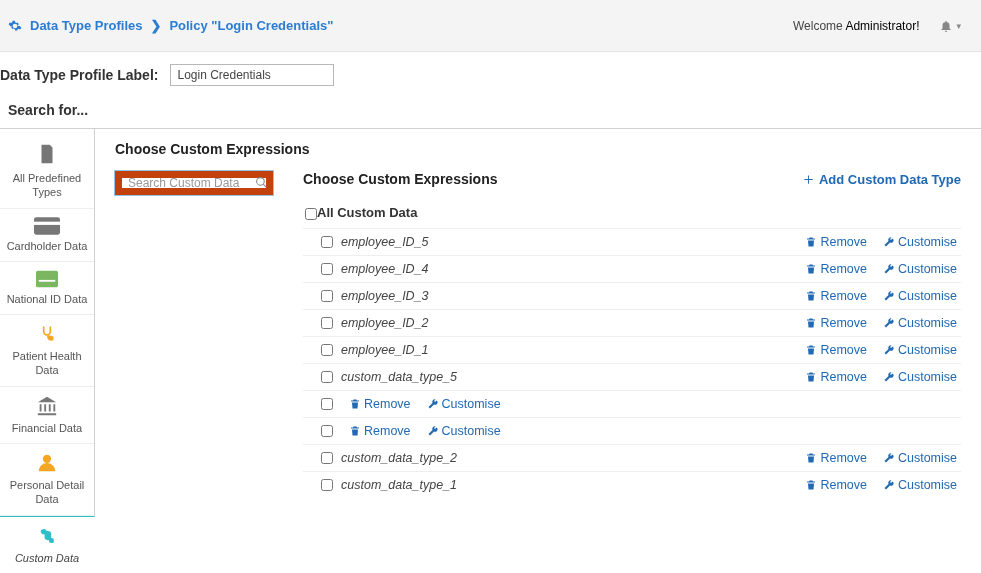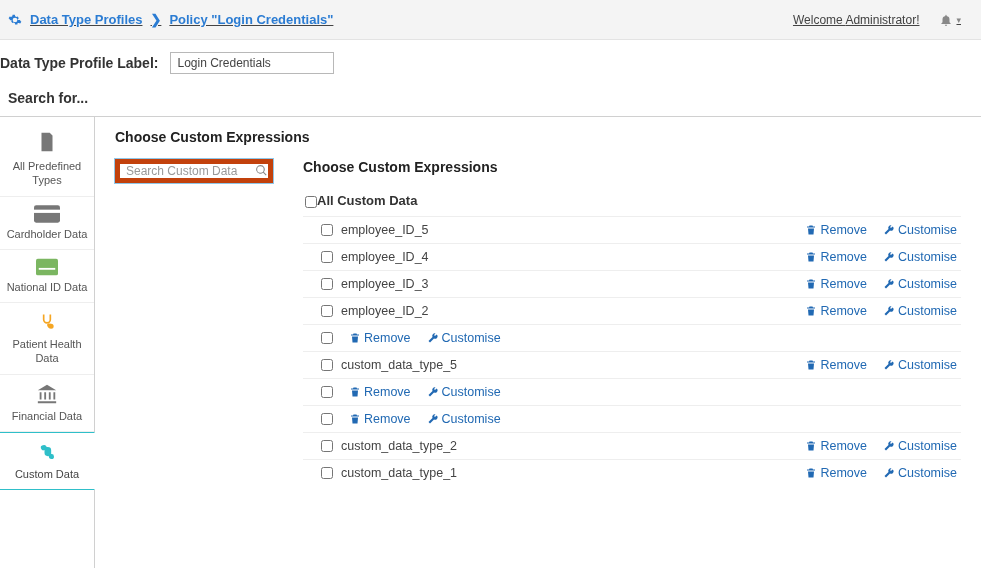--- a/index.html
+++ b/index.html
@@ -1,26 +1,26 @@
 <!DOCTYPE html>
 <html><head>
   <meta charset="utf-8">
   <style>
     * { box-sizing: border-box; margin: 0; padding: 0; }
     body { font-family: Arial, Helvetica, sans-serif; font-size: 13px; color: #444; width: 981px; height: 573px; overflow: hidden; background: #fff; }
 
     
-    .top-bar { height: 40px; background: #f4f4f4; border-bottom: 1px solid #e3e3e3; display: flex; align-items: center; padding: 0 20px 0 8px; text-decoration: underline; }
+    .top-bar { height: 52px; background: #f4f4f4; border-bottom: 1px solid #e3e3e3; display: flex; align-items: center; padding: 0 20px 0 8px; }
     .breadcrumb { display: flex; align-items: center; gap: 8px; font-size: 13px; }
     .breadcrumb-link { color: #2b7cd3; text-decoration: none; font-weight: 600; }
     .breadcrumb-sep { color: #2b7cd3; font-weight: bold; }
     .gear-small { width: 14px; height: 14px; fill: #2b7cd3; }
     .top-right { margin-left: auto; display: flex; align-items: center; gap: 20px; }
     .welcome-text { font-size: 12px; color: #444; }
-    .welcome-user { color: #404040; text-align: center; }
+    .welcome-user { color: #000000; text-align: center; }
     .bell-wrap { display: flex; align-items: center; gap: 3px; cursor: pointer; }
     .bell-icon { width: 14px; height: 14px; fill: #888; }
     .caret-down { font-size: 9px; color: #888; }
 
     
     .label-row { padding: 12px 8px 10px 0; display: flex; align-items: center; gap: 12px; }
     .label-row-label { font-size: 14px; font-weight: bold; color: #333; }
     .label-input { height: 22px; width: 164px; border: 1px solid #b8b8b8; font-size: 12px; padding: 0 6px; color: #444; }
 
     
@@ -29,50 +29,50 @@
     
     .main { display: flex; height: calc(573px - 42px - 44px - 36px); }
 
     
     .sidebar { width: 95px; border-right: 1px solid #d0d0d0; padding-top: 4px; display: flex; flex-direction: column; }
     .side-tab { flex: 0 0 auto; text-align: center; padding: 8px 4px 8px 4px; font-size: 11px; color: #555; border-bottom: 1px solid #eee; line-height: 1.3; cursor: pointer; }
     .side-tab:last-child { border-bottom: none; }
     .side-tab svg { display: block; margin: 0 auto 4px auto; }
     .side-tab.active { border: 1px solid #2fbfc9; border-left: none; border-right: 1px solid #fff; margin-right: -1px; background: #fff; }
     .side-tab.active svg { fill: #2fbfc9; }
-    .side-tab.active .side-label { color: #444; }
+    .side-tab.active .side-label { color: #444; font-style: italic; }
     .side-tab svg.doc-icon { width: 22px; height: 26px; fill: #777; }
     .side-tab svg.card-icon { width: 26px; height: 18px; fill: #777; }
     .side-tab svg.id-icon   { width: 22px; height: 18px; fill: #7bb661; }
     .side-tab svg.health-icon { width: 20px; height: 22px; fill: #f5a623; }
     .side-tab svg.bank-icon { width: 24px; height: 22px; fill: #777; }
     .side-tab svg.person-icon { width: 20px; height: 22px; fill: #f5a623; }
     .side-tab svg.custom-icon { width: 20px; height: 22px; fill: #2fbfc9; }
 
     
     .content { flex: 1; padding: 12px 20px; }
     .page-h2 { font-size: 14px; font-weight: bold; color: #222; margin-bottom: 14px; }
 
     .content-row { display: flex; gap: 30px; }
     .search-box-wrap { position: relative; width: 158px; }
-    .search-box { width: 100%; height: 24px; border: 5px solid #c2410c; box-shadow: 0 0 0 1px #8fc6e8; font-size: 12px; padding: 0 22px 0 6px; color: #444; }
+    .search-box { width: 100%; height: 24px; border: 7px solid #c2410c; box-shadow: 0 0 0 1px #8fc6e8; font-size: 12px; padding: 0 22px 0 6px; color: #444; }
     .search-box::placeholder { color: #999; }
     .search-mag { position: absolute; right: 5px; top: 5px; width: 13px; height: 13px; fill: #888; }
 
     .expr-col { flex: 1; min-width: 0; }
     .expr-header { display: flex; align-items: center; margin-bottom: 18px; }
     .expr-title { font-size: 14px; font-weight: bold; color: #222; }
     .add-link { margin-left: auto; color: #2169b3; font-weight: bold; font-size: 13px; cursor: pointer; display: flex; align-items: center; gap: 5px; }
     .plus-icon { width: 11px; height: 11px; fill: #2169b3; }
 
     .all-row { display: flex; align-items: flex-end; gap: 0; padding: 0 0 8px 2px; font-size: 13px; font-weight: bold; color: #333; }
     input[type=checkbox] { width: 12px; height: 12px; accent-color: #2169b3; }
 
     .item-row { display: flex; align-items: center; gap: 8px; padding: 6px 4px 6px 18px; border-top: 1px solid #eee; font-size: 12.5px; color: #444; }
-    .item-label { flex: 1; }
+    .item-label { flex: 1; font-style: italic; }
     .item-action { color: #2169b3; font-size: 12.5px; display: inline-flex; align-items: center; gap: 3px; cursor: pointer; margin-left: 8px; }
     .trash-icon, .wrench-icon { width: 12px; height: 12px; fill: #2169b3; }
   </style>
 </head>
 <body>
 
 <div class="top-bar">
   <div class="breadcrumb">
     <svg class="gear-small" viewBox="0 0 24 24">
         <path d="M12 8a4 4 0 100 8 4 4 0 000-8zm9 4a7 7 0 01-.1 1.2l2 1.6-2 3.4-2.4-1a7 7 0 01-2 .1l-.4 2.6h-4l-.4-2.6a7 7 0 01-2-1.2l-2.4 1-2-3.4 2-1.6A7 7 0 013 12a7 7 0 01.1-1.2L1 9.2l2-3.4 2.4 1a7 7 0 012-1.2L7.8 3h4l.4 2.6a7 7 0 012 1.2l2.4-1 2 3.4-2 1.6c.1.4.1.8.1 1.2z"></path>
@@ -129,20 +129,27 @@
           <path d="M7 3v6a5 5 0 0010 0V3h-2v6a3 3 0 01-6 0V3H7zm5 12a5 5 0 005 5 3 3 0 100-6 5 5 0 00-5 1z"></path>
         </svg>
       <div class="side-label">Patient Health Data</div>
     </div>
     <div class="side-tab">
       <svg class="bank-icon" viewBox="0 0 24 24">
           <path d="M12 2L2 8h20L12 2zM4 10h2v8H4zm5 0h2v8H9zm5 0h2v8h-2zm5 0h2v8h-2zM2 20h20v2H2z"></path>
         </svg>
       <div class="side-label">Financial Data</div>
     </div>
+    <div class="side-tab">
+      <svg class="person-icon" viewBox="0 0 24 24">
+          <circle cx="12" cy="7" r="5"></circle>
+          <path d="M2 22a10 10 0 0120 0z"></path>
+        </svg>
+      <div class="side-label">Personal Detail Data</div>
+    </div>
     <div class="side-tab active">
       <svg class="custom-icon" viewBox="0 0 24 24">
           <path d="M7 4a3 3 0 102 5.6V13a4 4 0 004 4h1.4A3 3 0 1017 14.4V10a4 4 0 00-4-4h-1.4A3 3 0 007 4z"></path>
         </svg>
       <div class="side-label">Custom Data</div>
     </div>
   </div>
 
   <div class="content">
     <div class="page-h2">Choose Custom Expressions</div>
@@ -151,20 +158,26 @@
       <div class="search-box-wrap">
         <input class="search-box" type="text" placeholder="Search Custom Data" style="">
         <svg class="search-mag" viewBox="0 0 24 24">
             <path d="M10 2a8 8 0 105 14.3l5 5 1.4-1.4-5-5A8 8 0 0010 2zm0 2a6 6 0 110 12 6 6 0 010-12z"></path>
           </svg>
       </div>
 
       <div class="expr-col">
         <div class="expr-header">
           <span class="expr-title">Choose Custom Expressions</span>
+          <span class="add-link">
+            <svg class="plus-icon" viewBox="0 0 24 24">
+                <path d="M11 3h2v8h8v2h-8v8h-2v-8H3v-2h8z"></path>
+              </svg>
+            <span>Add Custom Data Type</span>
+          </span>
         </div>
 
         <div class="all-row">
           <input type="checkbox" style="">
           <span>All Custom Data</span>
         </div>
 
         <div id="items-container">
             <div class="item-row">
               <input type="checkbox" style="">
@@ -225,20 +238,21 @@
               </span>
               <span class="item-action">
                 <svg class="wrench-icon" viewBox="0 0 24 24">
                   <path d="M21 7a5 5 0 01-7 6l-8 8-3-3 8-8a5 5 0 016-7l-3 3 2 2 3-3z"></path>
                 </svg>
                 <span>Customise</span>
               </span>
             </div>
             <div class="item-row">
               <input type="checkbox" style="">
+              <span class="item-label">employee_ID_1</span>
               <span class="item-action">
                 <svg class="trash-icon" viewBox="0 0 24 24">
                   <path d="M9 3h6l1 2h4v2H4V5h4l1-2zM6 9h12l-1 12H7L6 9z"></path>
                 </svg>
                 <span>Remove</span>
               </span>
               <span class="item-action">
                 <svg class="wrench-icon" viewBox="0 0 24 24">
                   <path d="M21 7a5 5 0 01-7 6l-8 8-3-3 8-8a5 5 0 016-7l-3 3 2 2 3-3z"></path>
                 </svg>

